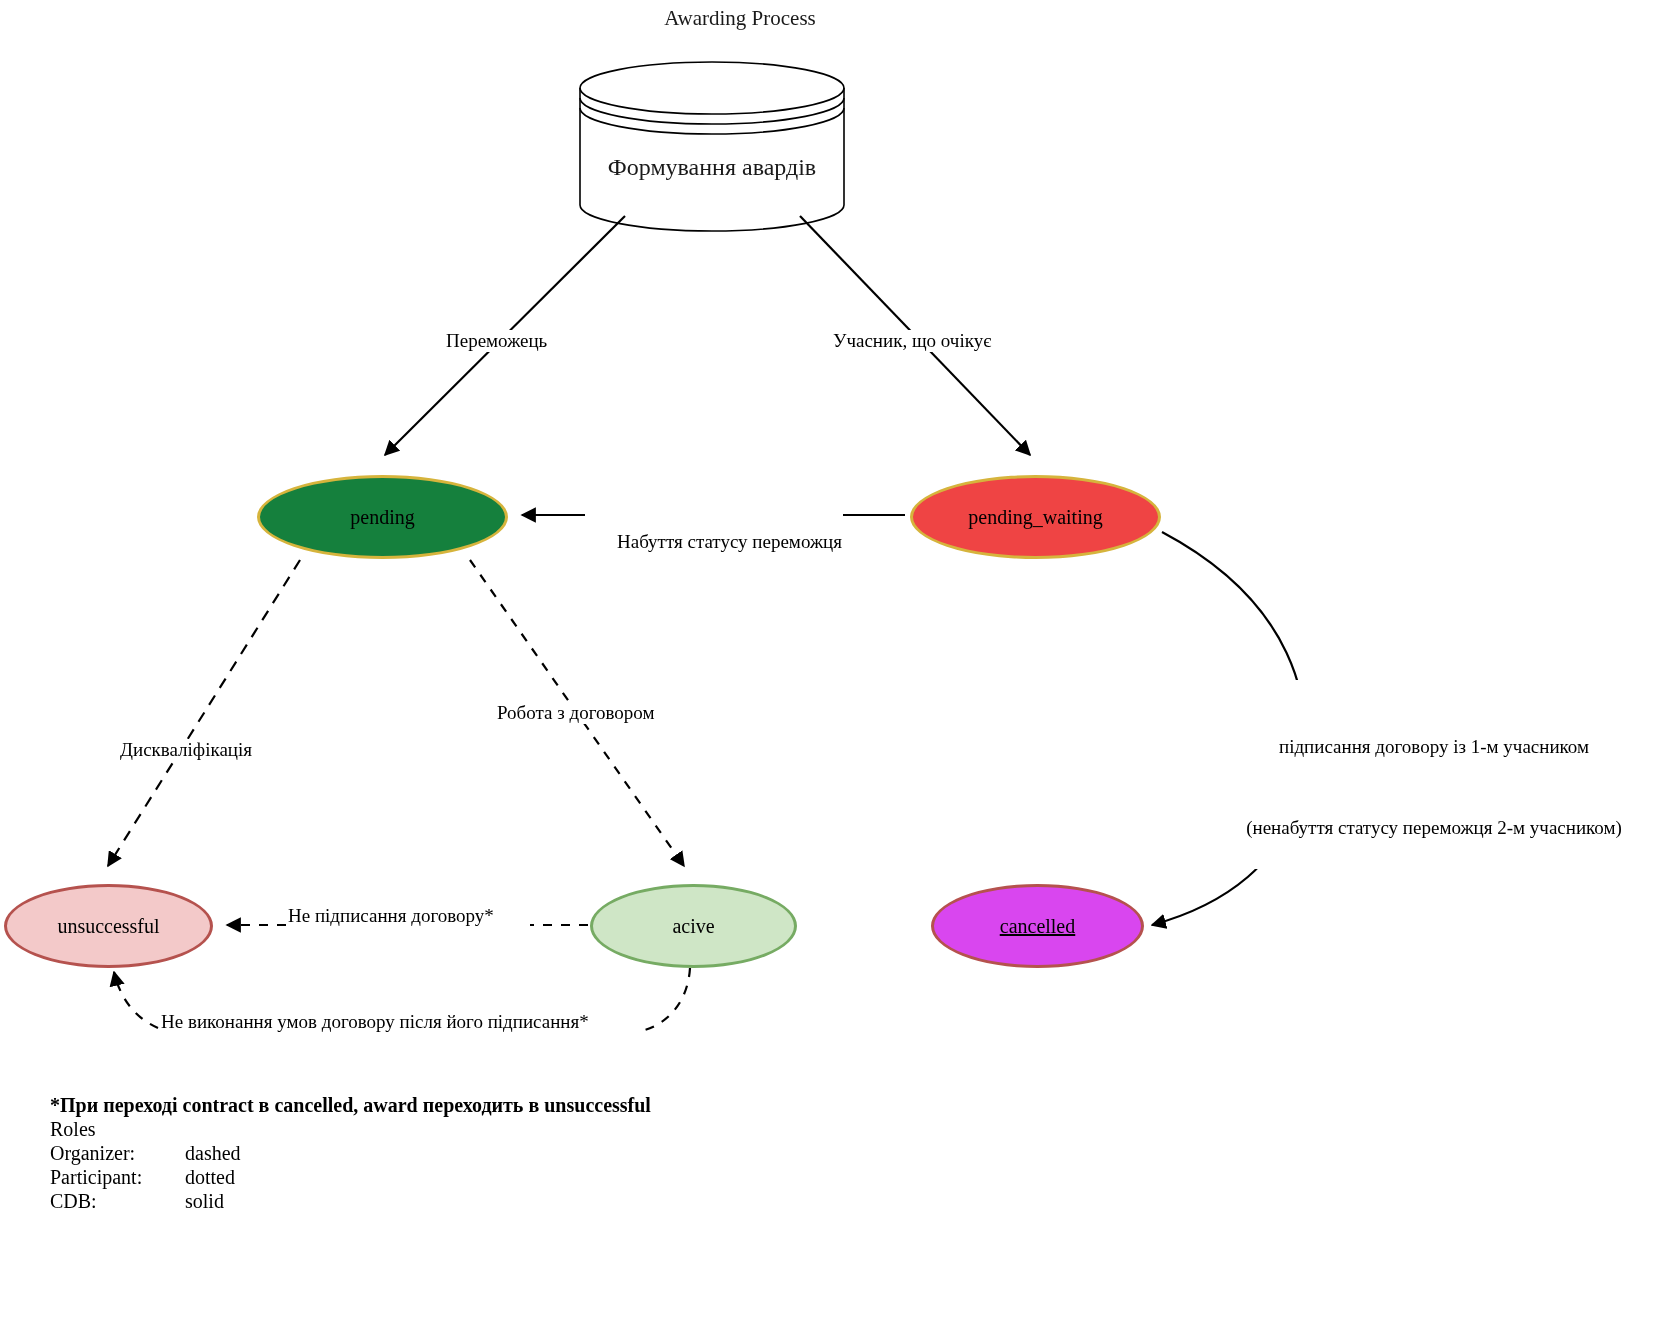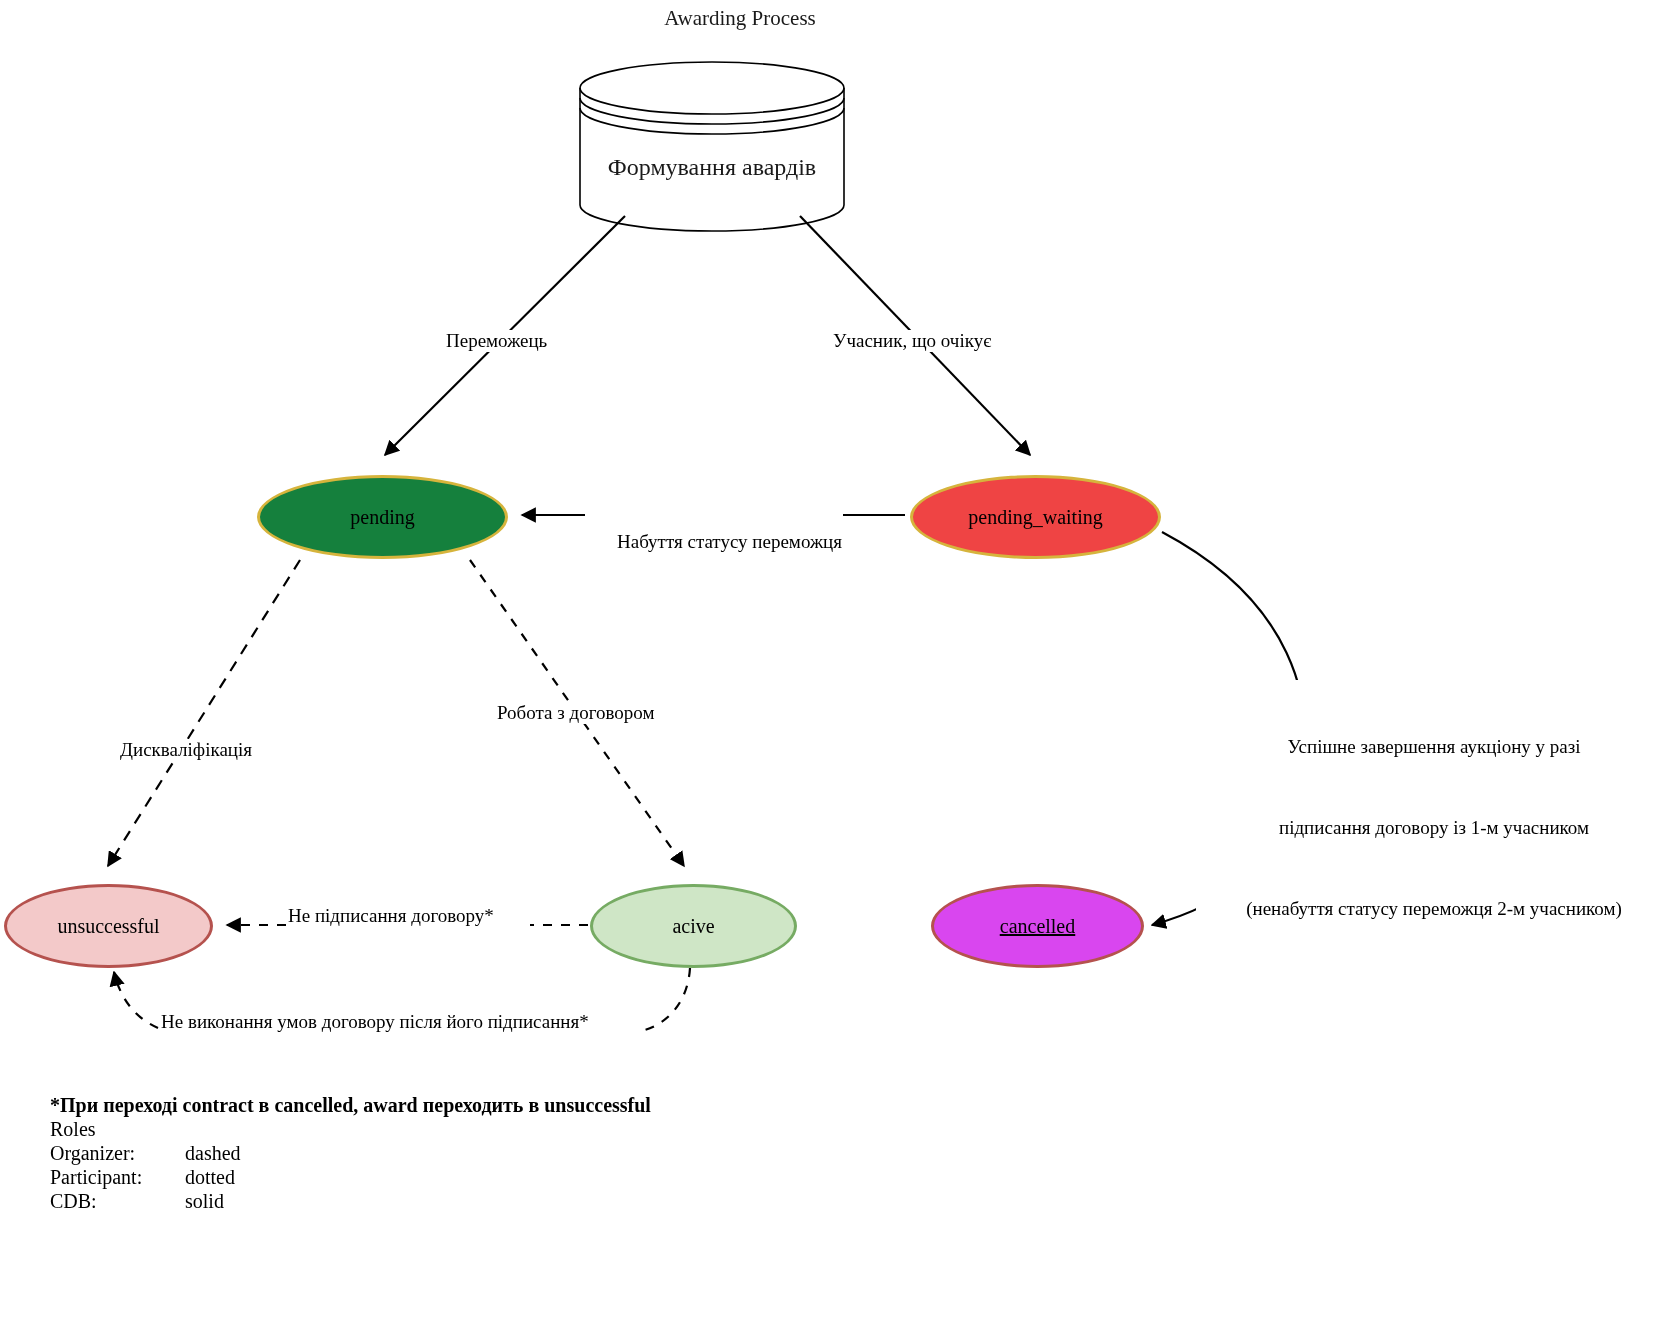--- a/index.html
+++ b/index.html
@@ -187,21 +187,20 @@
 
 <div class="edge-label" id="el-waiting">Учасник, що очікує</div>
 
 <div class="edge-label" id="el-become">Набуття статусу переможця</div>
 
 <div class="edge-label" id="el-disqual">Дискваліфікація</div>
 
 <div class="edge-label" id="el-contractwork">Робота з договором</div>
 
 <div class="edge-label" id="el-success">
-  <div>Успішне завершення аукціону у разі</div>
   <div>підписання договору із 1-м учасником</div>
   <div>(ненабуття статусу переможця 2-м учасником)</div>
 </div>
 
 <div class="edge-label" id="el-nosign">Не підписання договору*</div>
 
 <div class="edge-label" id="el-breach">Не виконання умов договору після його підписання*</div>
 
 <div id="legend">
   <div class="note">*При переході contract в cancelled, award переходить в unsuccessful</div>

